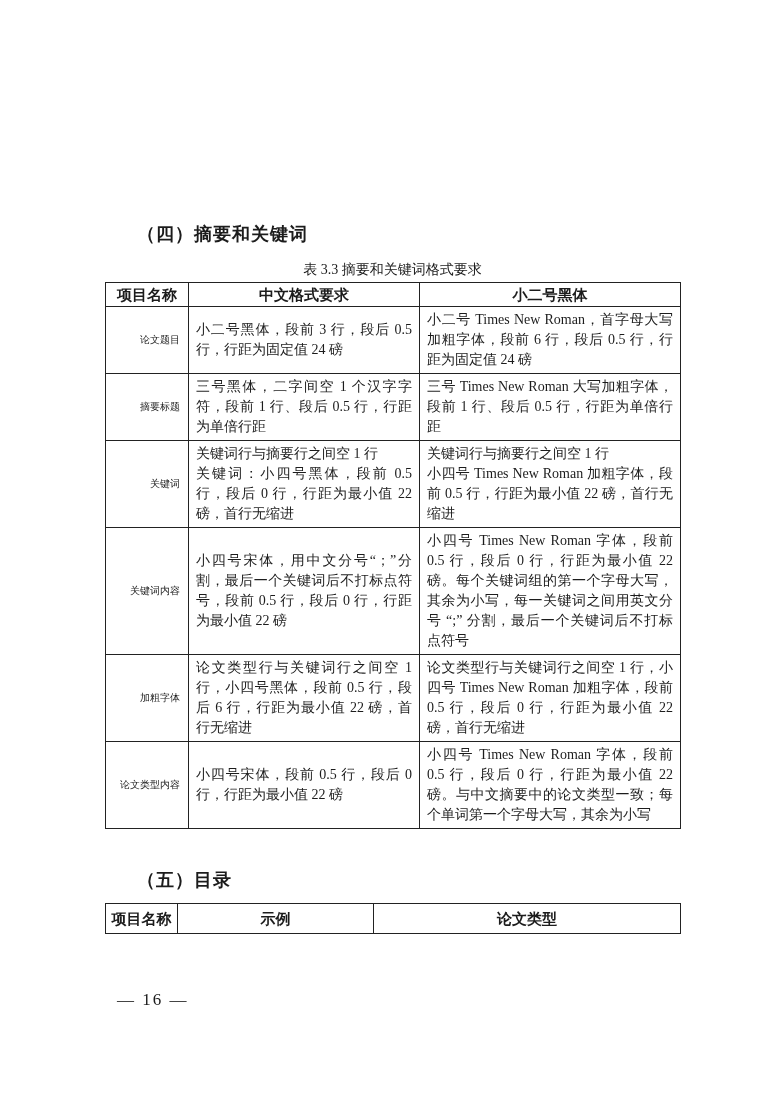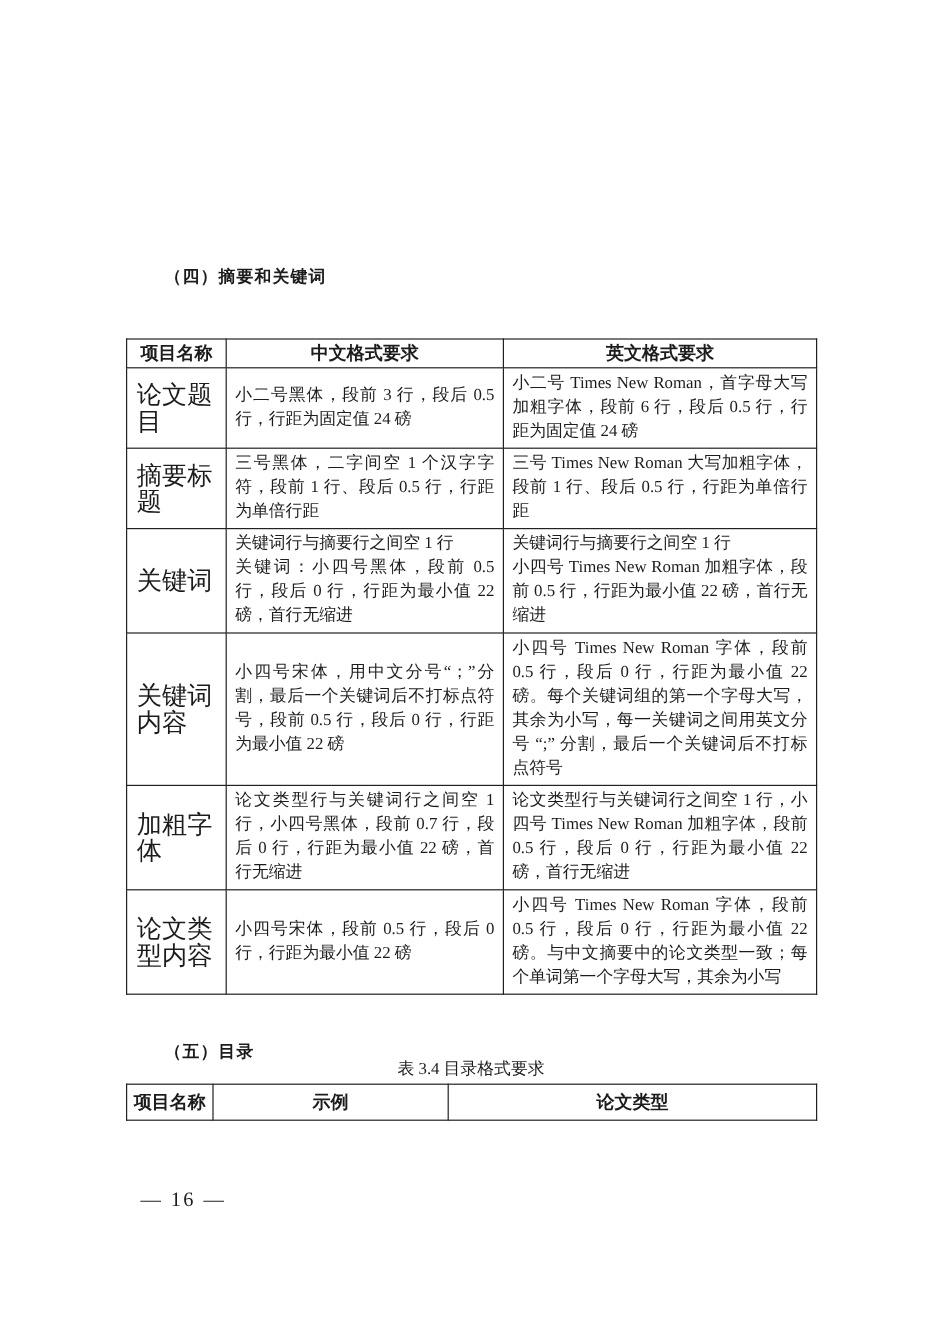--- a/index.html
+++ b/index.html
@@ -8,21 +8,21 @@
     font-family:"Liberation Serif", serif; color:#1c1c1c;
     -webkit-font-smoothing:antialiased;
   }
   .page { position:absolute; left:0; top:0; width:782px; height:1118px; background:#ffffff; overflow:hidden; }
 
   .intro {
     position:absolute; left:103px; top:128px; width:600px;
     font-size:21px; line-height:51px; text-indent:2em; text-align:justify;
   }
   .sec-heading {
-    position:absolute; left:137px; font-size:14px; font-weight:bold;
+    position:absolute; left:137px; font-size:18px; font-weight:bold;
     letter-spacing:1px;
   }
   .h4 { top:222px; }
   .h5 { top:868px; }
 
   .tbl-caption {
     position:absolute; left:105px; width:575px; text-align:center;
     font-size:14px; line-height:17px;
   }
   .cap33 { top:261px; }
@@ -32,21 +32,21 @@
   .t33 { position:absolute; left:105px; top:282px; width:575px; }
   .t34 { position:absolute; left:105px; top:903px; width:575px; }
 
   th, td { border:1.5px solid #222222; }
   th {
     font-family:"Liberation Sans", sans-serif; font-size:15px; font-weight:bold;
     text-align:center; vertical-align:middle; padding:2px 2px; line-height:19px;
   }
   .t34 th { padding:5px 2px; }
   td.name {
-    text-align:left; vertical-align:middle; font-size:21px;
+    text-align:right; vertical-align:middle; font-size:10px;
     padding:2px 8px; line-height:22px;
   }
   td.req {
     font-size:14px; padding:3px 7px; line-height:20px;
     text-align:justify; vertical-align:middle; white-space:pre-line;
   }
 
   .footer {
     position:absolute; left:117px; top:990px; font-size:17px;
     letter-spacing:2px;
@@ -54,32 +54,33 @@
   }
 </style>
 </head>
 <body>
 
 <div class="page">
 
 
   <div class="sec-heading h4">（四）摘要和关键词</div>
 
+  <div class="tbl-caption cap33">表 3.3 摘要和关键词格式要求</div>
 
   <table class="t33">
     <colgroup>
       <col style="width:83px">
         <col style="width:231px">
         <col style="width:261px">
     </colgroup>
     <tbody>
         <tr>
       <th>项目名称</th>
       <th>中文格式要求</th>
-      <th>英文格式要求</th>
+      <th>小二号黑体</th>
     </tr>
     <tr>
       <td class="name">论文题目</td>
       <td class="req">小二号黑体，段前 3 行，段后 0.5 行，行距为固定值 24 磅</td>
       <td class="req">小二号 Times New Roman，首字母大写加粗字体，段前 6 行，段后 0.5 行，行距为固定值 24 磅</td>
     </tr>
     <tr>
       <td class="name">摘要标题</td>
       <td class="req">三号黑体，二字间空 1 个汉字字符，段前 1 行、段后 0.5 行，行距为单倍行距</td>
       <td class="req">三号 Times New Roman 大写加粗字体，段前 1 行、段后 0.5 行，行距为单倍行距</td>
@@ -91,34 +92,33 @@
       <td class="req">关键词行与摘要行之间空 1 行
 小四号 Times New Roman 加粗字体，段前 0.5 行，行距为最小值 22 磅，首行无缩进</td>
     </tr>
     <tr>
       <td class="name">关键词内容</td>
       <td class="req">小四号宋体，用中文分号“；”分割，最后一个关键词后不打标点符号，段前 0.5 行，段后 0 行，行距为最小值 22 磅</td>
       <td class="req">小四号 Times New Roman 字体，段前 0.5 行，段后 0 行，行距为最小值 22 磅。每个关键词组的第一个字母大写，其余为小写，每一关键词之间用英文分号 “;” 分割，最后一个关键词后不打标点符号</td>
     </tr>
     <tr>
       <td class="name">加粗字体</td>
-      <td class="req">论文类型行与关键词行之间空 1 行，小四号黑体，段前 0.7 行，段后 0 行，行距为最小值 22 磅，首行无缩进</td>
+      <td class="req">论文类型行与关键词行之间空 1 行，小四号黑体，段前 0.5 行，段后 6 行，行距为最小值 22 磅，首行无缩进</td>
       <td class="req">论文类型行与关键词行之间空 1 行，小四号 Times New Roman 加粗字体，段前 0.5 行，段后 0 行，行距为最小值 22 磅，首行无缩进</td>
     </tr>
     <tr>
       <td class="name">论文类型内容</td>
       <td class="req">小四号宋体，段前 0.5 行，段后 0 行，行距为最小值 22 磅</td>
       <td class="req">小四号 Times New Roman 字体，段前 0.5 行，段后 0 行，行距为最小值 22 磅。与中文摘要中的论文类型一致；每个单词第一个字母大写，其余为小写</td>
     </tr>
   </tbody>
     </table>
 
   <div class="sec-heading h5">（五）目录</div>
 
-  <div class="tbl-caption cap34">表 3.4 目录格式要求</div>
 
   <table class="t34">
     <colgroup>
       <col style="width:72px">
         <col style="width:196px">
         <col style="width:307px">
     </colgroup>
     <tbody>
         <tr>
       <th>项目名称</th>

